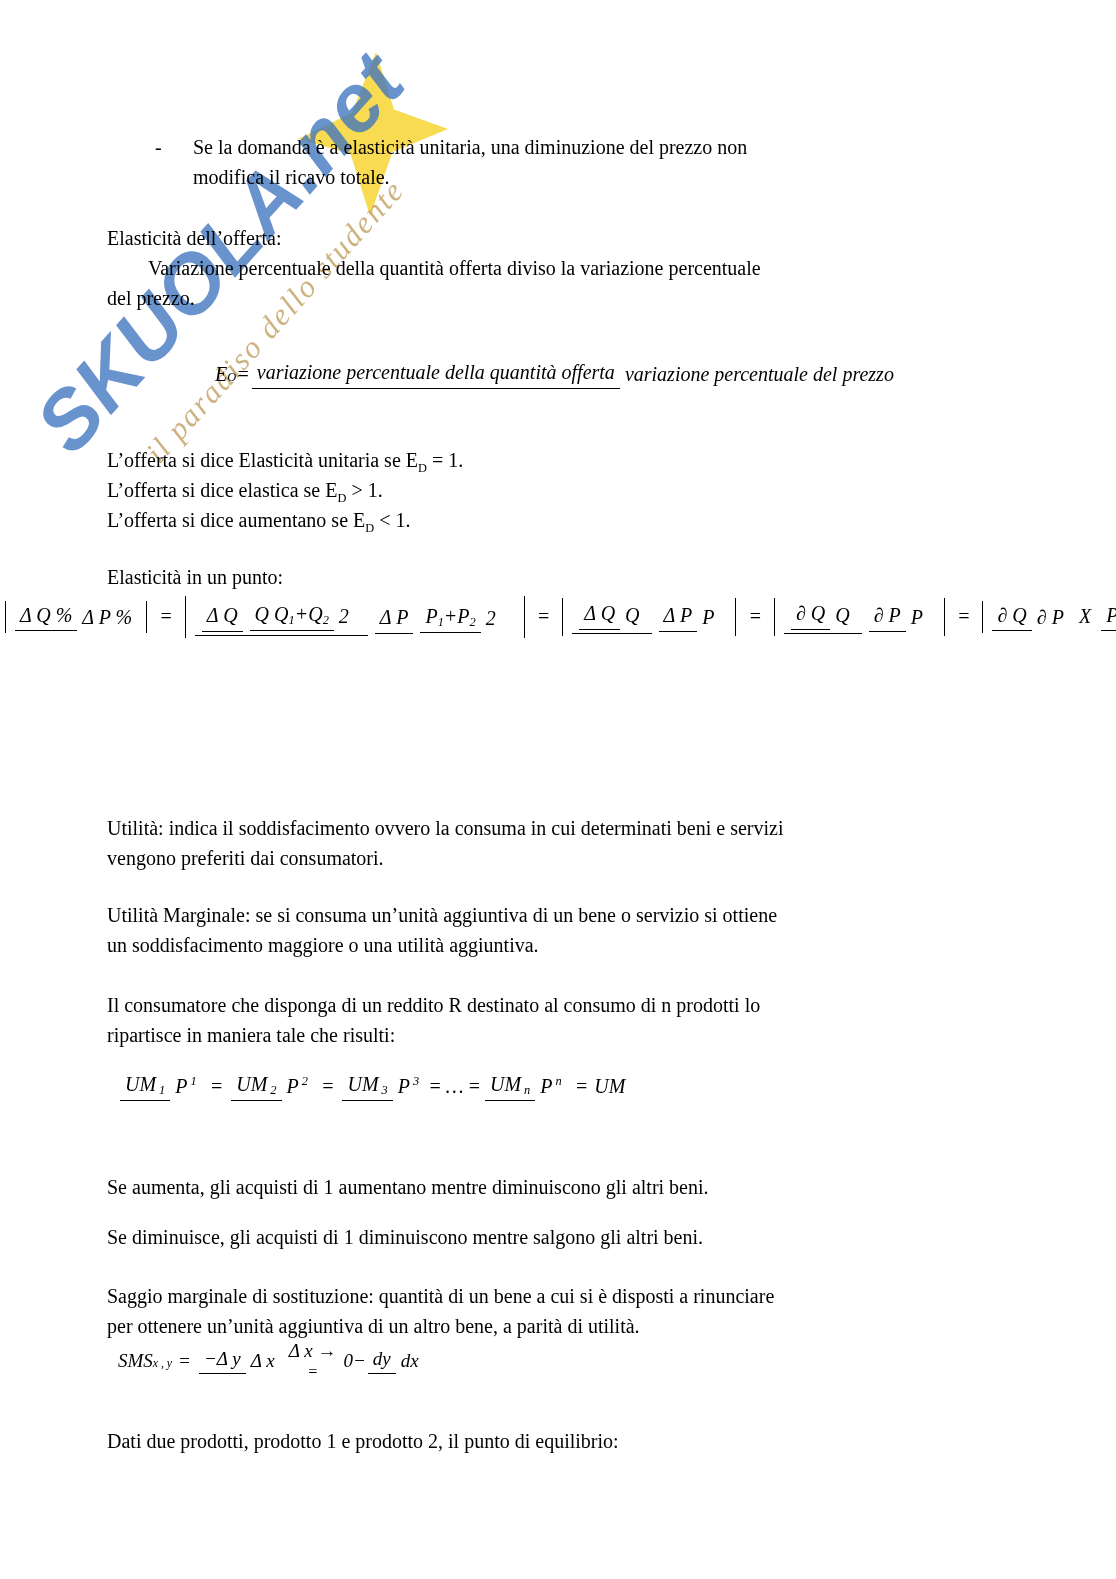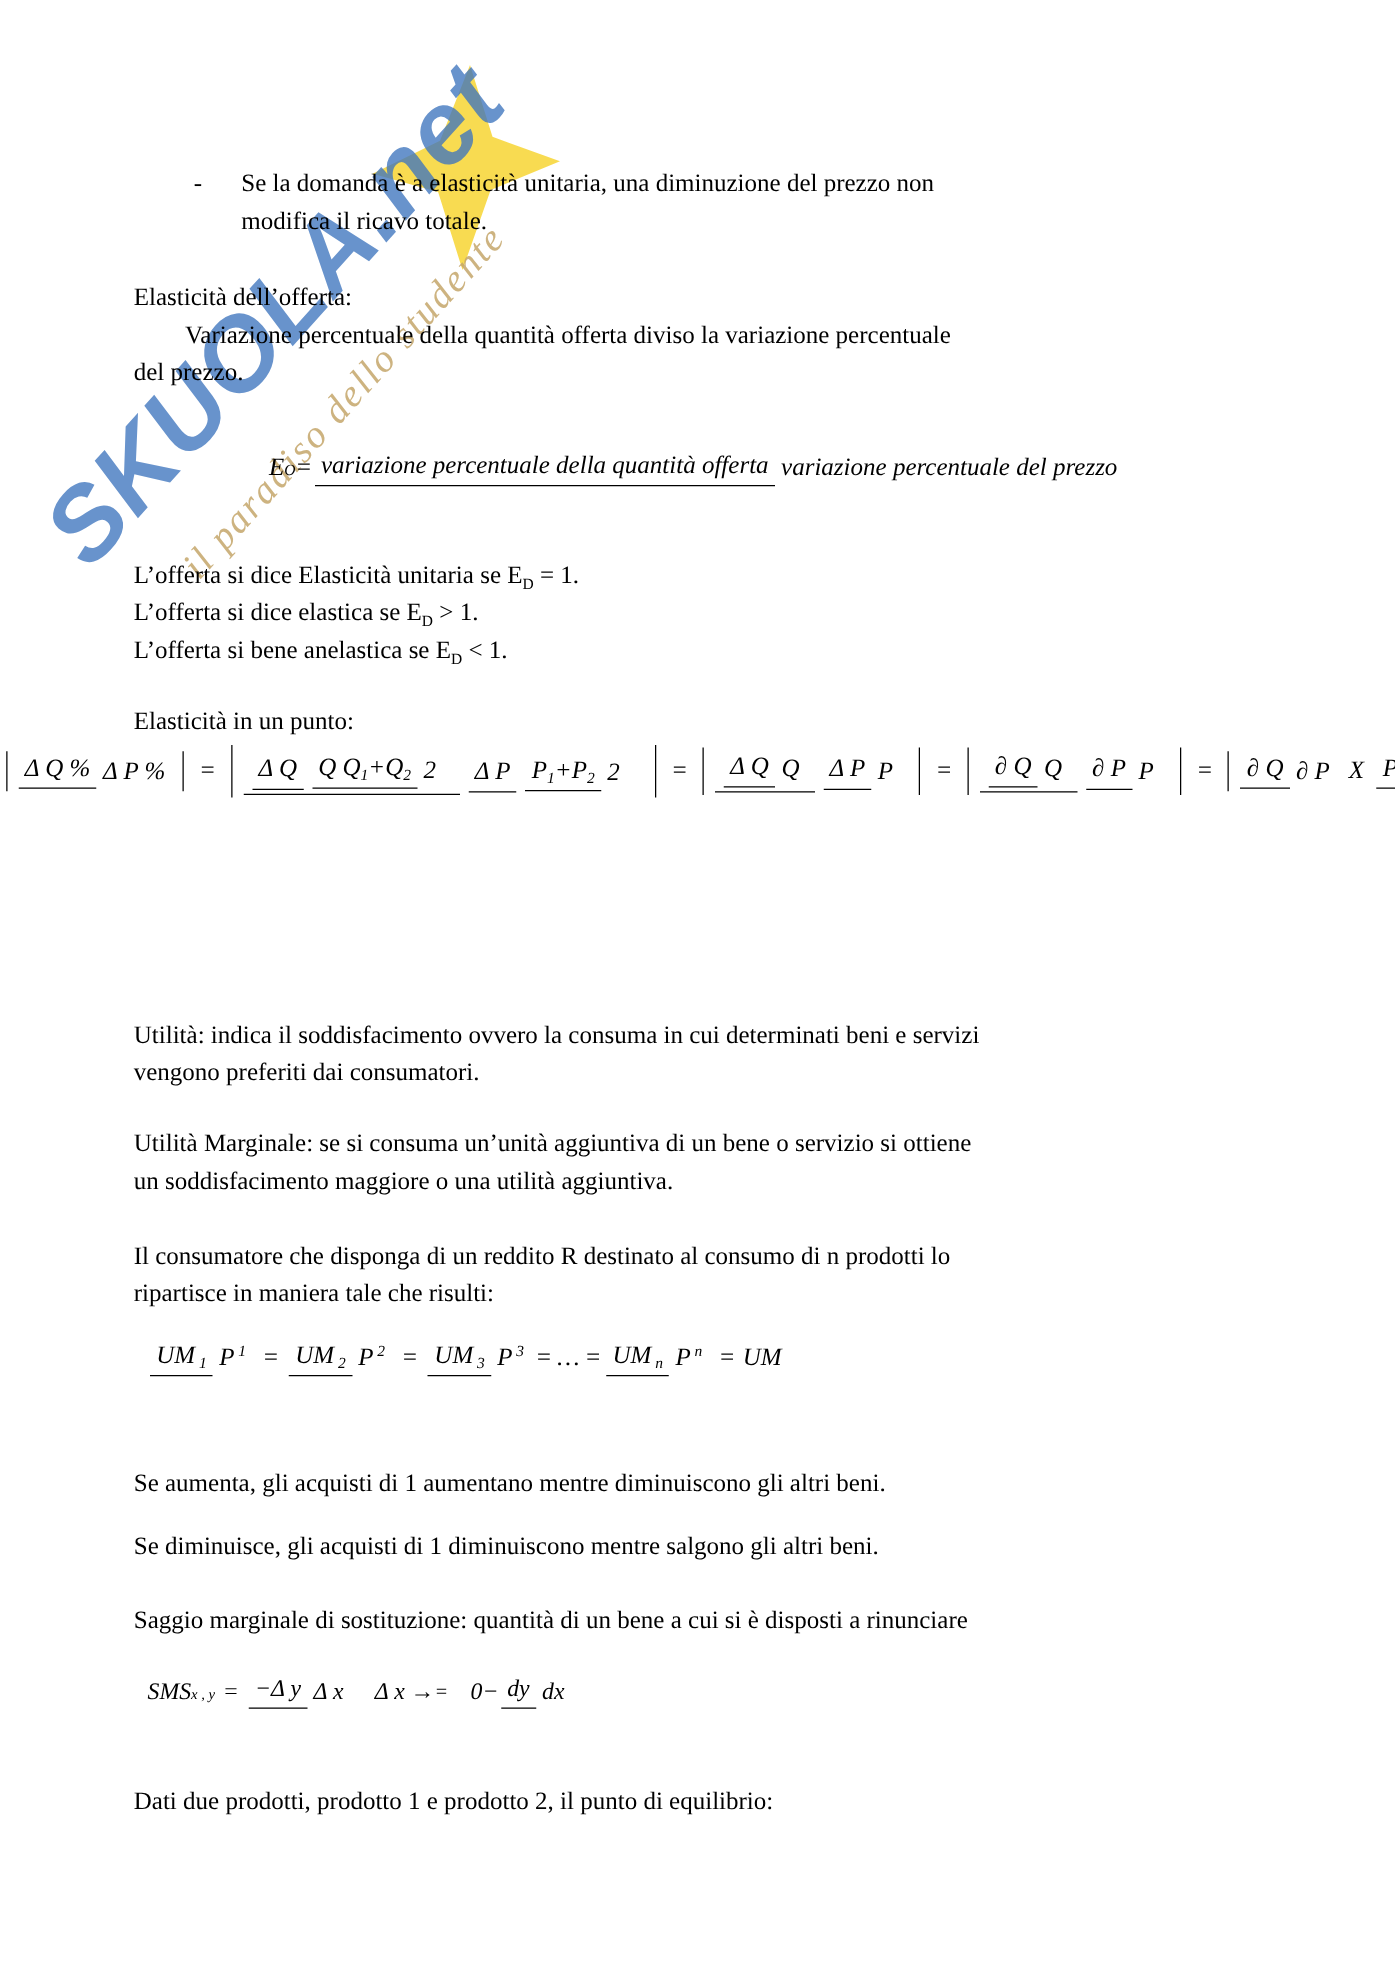--- a/index.html
+++ b/index.html
@@ -67,21 +67,21 @@
   }
   .frac > .den {
     display: flex; justify-content: center; align-items: flex-start;
     padding: 3px 5px 1px; align-self: stretch;
   }
   .abs {
     display: inline-flex; align-items: center;
     border-left: 1.5px solid #000; border-right: 1.5px solid #000;
     padding: 2px 7px; margin: 0 6px;
   }
-  .limit { display: inline-flex; flex-direction: row; align-items: center; margin: 0 18px; }
+  .limit { display: inline-flex; flex-direction: column; align-items: center; margin: 0 7px; }
   .limit-eq { font-size: 0.85em; }
 </style>
 </head>
 <body>
 
 <div class="wm">
   <div class="wm-star"></div>
   <div class="wm-brand">SKUOLA.net</div>
   <div class="wm-tagline">il paradiso dello studente</div>
 </div>
@@ -100,21 +100,21 @@
     <span class="tok"><span>E</span><sub class="sb">O</sub></span>
     <span class="tok">=</span>
     <span class="frac">
       <span class="num">variazione percentuale della quantità offerta</span>
       <span class="den">variazione percentuale del prezzo</span>
     </span>
   </div>
 
   <div class="txt" style="left:107px; top:445px"><span>L’offerta si dice Elasticità unitaria se E</span><sub class="sb">D</sub><span> = 1.</span></div>
   <div class="txt" style="left:107px; top:475px"><span>L’offerta si dice elastica se E</span><sub class="sb">D</sub><span> &gt; 1.</span></div>
-  <div class="txt" style="left:107px; top:505px"><span>L’offerta si bene anelastica se E</span><sub class="sb">D</sub><span> &lt; 1.</span></div>
+  <div class="txt" style="left:107px; top:505px"><span>L’offerta si dice aumentano se E</span><sub class="sb">D</sub><span> &lt; 1.</span></div>
 
   <span class="txt" style="left:107px; top:562px">Elasticità in un punto:</span>
 
   <div class="formula center" style="top:596px">
     <span class="tok"><span>E</span><sub class="sb">D</sub></span>
     <span class="tok eq">=</span>
 
     <span class="abs">
       <span class="frac">
         <span class="num">Δ Q %</span>
@@ -194,20 +194,21 @@
     <span class="tok ell">=</span>
     <span class="frac"><span class="num"><span>UM</span><sub class="sb sp">n</sub></span><span class="den"><span>P</span><sub class="sb sp">n</sub></span></span>
     <span class="tok eq">=</span>
     <span class="tok">UM</span>
   </div>
 
   <span class="txt" style="left:107px; top:1172px">Se aumenta, gli acquisti di 1 aumentano mentre diminuiscono gli altri beni.</span>
   <span class="txt" style="left:107px; top:1222px">Se diminuisce, gli acquisti di 1 diminuiscono mentre salgono gli altri beni.</span>
 
   <span class="txt" style="left:107px; top:1281px">Saggio marginale di sostituzione: quantità di un bene a cui si è disposti a rinunciare</span>
+  <span class="txt" style="left:107px; top:1311px">per ottenere un’unità aggiuntiva di un altro bene, a parità di utilità.</span>
 
   <div class="formula small" style="left:118px; top:1340px">
     <span class="tok"><span>SMS</span><sub class="sb">x , y</sub></span>
     <span class="tok eq">=</span>
     <span class="frac"><span class="num">−Δ y</span><span class="den">Δ x</span></span>
     <span class="limit">
       <span>Δ x →</span>
       <span class="limit-eq">=</span>
     </span>
     <span class="tok">0−</span>

